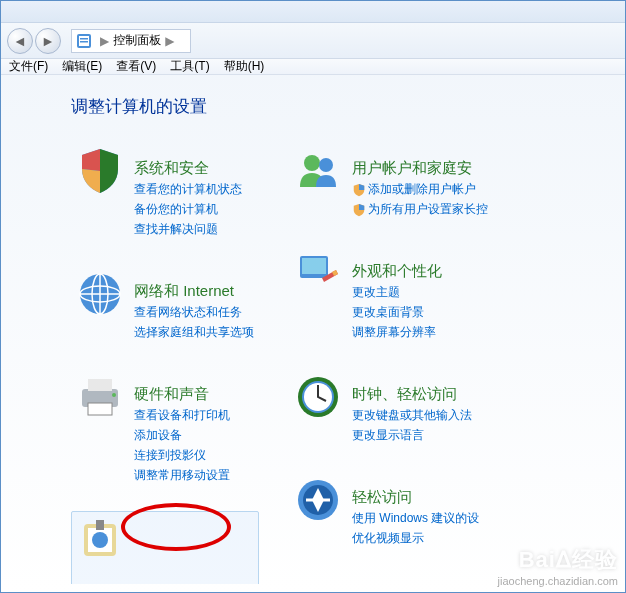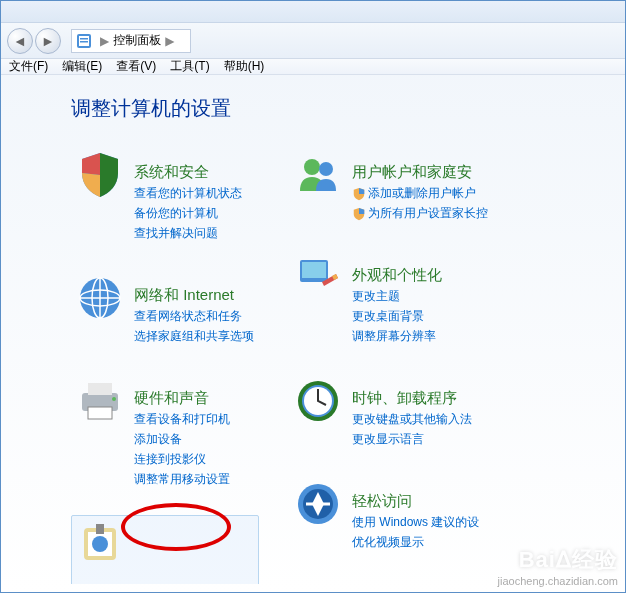--- a/index.html
+++ b/index.html
@@ -8,21 +8,21 @@
 .titlebar { height: 22px; background: linear-gradient(to bottom, #e8f0fa, #dde8f5); border-bottom: 1px solid #c8d6e8; }
 .navbar { height: 36px; display: flex; align-items: center; padding: 0 6px; background: linear-gradient(to bottom, #f4f8fc, #e8eff8); border-bottom: 1px solid #d0dae8; }
 .nav-buttons { display: flex; gap: 2px; }
 .nav-btn { width: 26px; height: 26px; border-radius: 50%; background: radial-gradient(circle at 30% 30%, #fff, #d0dae8); border: 1px solid #a8b8d0; display: flex; align-items: center; justify-content: center; font-size: 14px; color: #666; }
 .breadcrumb { margin-left: 10px; display: flex; align-items: center; height: 24px; border: 1px solid #c0cde0; background: #fff; padding: 0 4px; font-size: 12px; flex: 0 0 auto; min-width: 120px; }
 .breadcrumb .cp-icon { width: 16px; height: 16px; margin-right: 4px; }
 .breadcrumb .sep { margin: 0 4px; color: #888; }
 .menubar { height: 16px; background: linear-gradient(to bottom, #f8fafd, #eef3fa); border-bottom: 1px solid #d8e0ec; display: flex; align-items: center; padding: 0 8px; gap: 14px; font-size: 12px; }
 .menubar span { cursor: default; }
 .content { padding: 20px 0 0 70px; position: relative; height: calc(100% - 82px); overflow: hidden; }
-.heading { font-size: 20px; color: #003399; margin-bottom: 24px; font-weight: normal; }
+.heading { font-size: 17px; color: #003399; margin-bottom: 24px; font-weight: normal; }
 .categories { display: flex; gap: 30px; }
 .col { display: flex; flex-direction: column; gap: 22px; }
 .cat { display: flex; gap: 10px; align-items: flex-start; padding: 4px; border: 1px solid transparent; }
 .cat.selected { border: 1px solid #b8d6f0; background: rgba(200,225,250,0.25); border-radius: 2px; padding-right: 24px; flex-direction: column; }
 .cat-icon { width: 48px; height: 48px; flex-shrink: 0; }
 .cat-body { display: flex; flex-direction: column; gap: 3px; }
 .cat-title { color: #2a7a2a; font-size: 15px; font-weight: normal; cursor: pointer; margin-top: 12px; }
 .cat-link { color: #0066cc; font-size: 12px; cursor: pointer; display: flex; align-items: center; gap: 2px; text-align: center; }
 .shield { width: 14px; height: 14px; flex-shrink: 0; }
 .annotation { position: absolute; left: 120px; top: 428px; width: 110px; height: 48px; border: 4px solid #d00; border-radius: 50%; pointer-events: none; }
@@ -172,21 +172,21 @@
         </div>
 
         <div class="cat">
           <svg class="cat-icon" viewBox="0 0 48 48">
               <circle cx="24" cy="24" r="20" fill="#2a7a2a"></circle>
               <circle cx="24" cy="24" r="16" fill="#4a90d9"></circle>
               <circle cx="24" cy="24" r="14" fill="#fff"></circle>
               <path d="M24 12 L24 24 L32 28" stroke="#333" stroke-width="2" fill="none"></path>
             </svg>
           <div class="cat-body">
-            <a class="cat-title">时钟、卸载程序</a>
+            <a class="cat-title">时钟、轻松访问</a>
             <a class="cat-link">更改键盘或其他输入法</a>
             <a class="cat-link">更改显示语言</a>
           </div>
         </div>
 
         <div class="cat">
           <svg class="cat-icon" viewBox="0 0 48 48">
               <circle cx="24" cy="24" r="20" fill="#4a90d9"></circle>
               <circle cx="24" cy="24" r="15" fill="#2060a8"></circle>
               <path d="M24 12 L30 24 L24 36 L18 24 Z" fill="#fff"></path>

